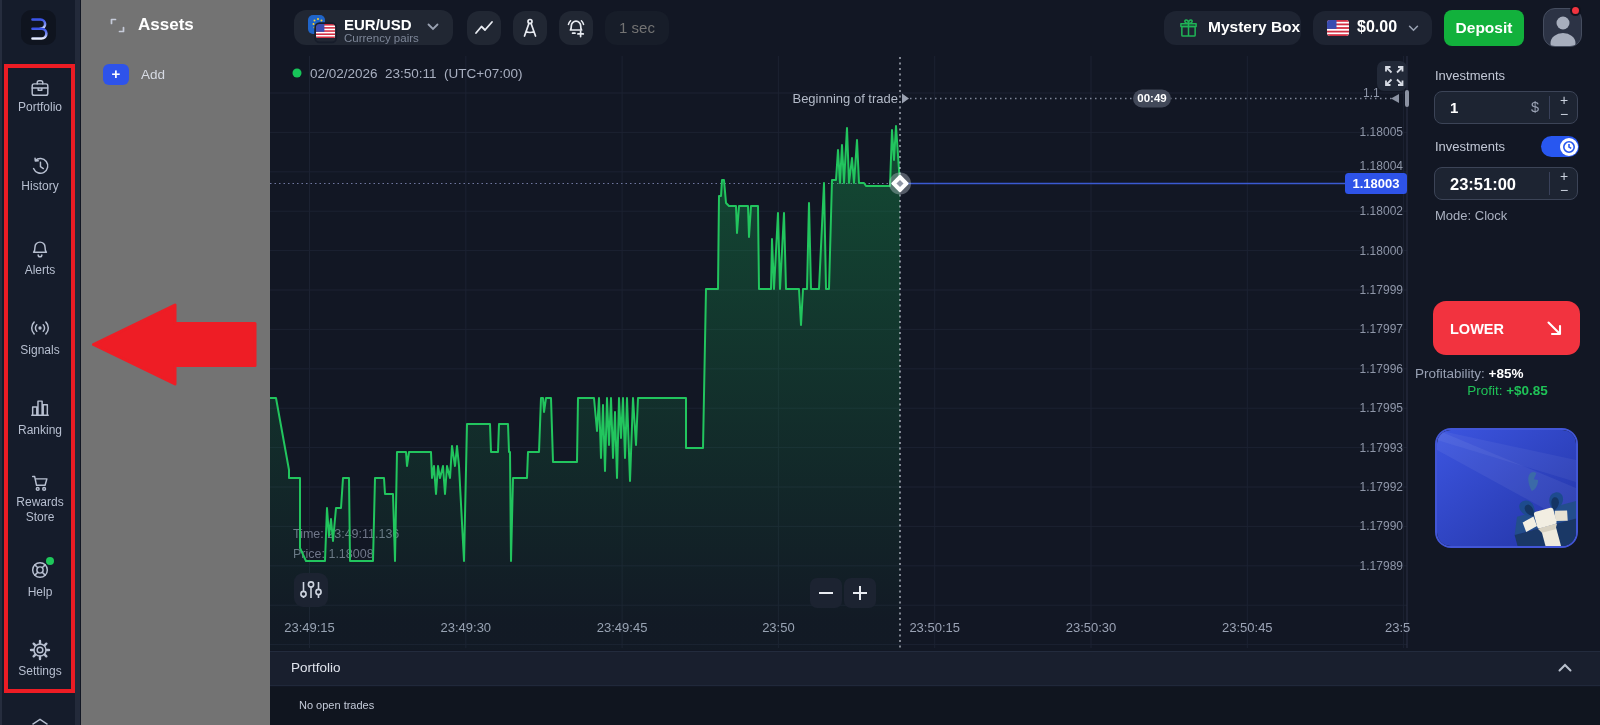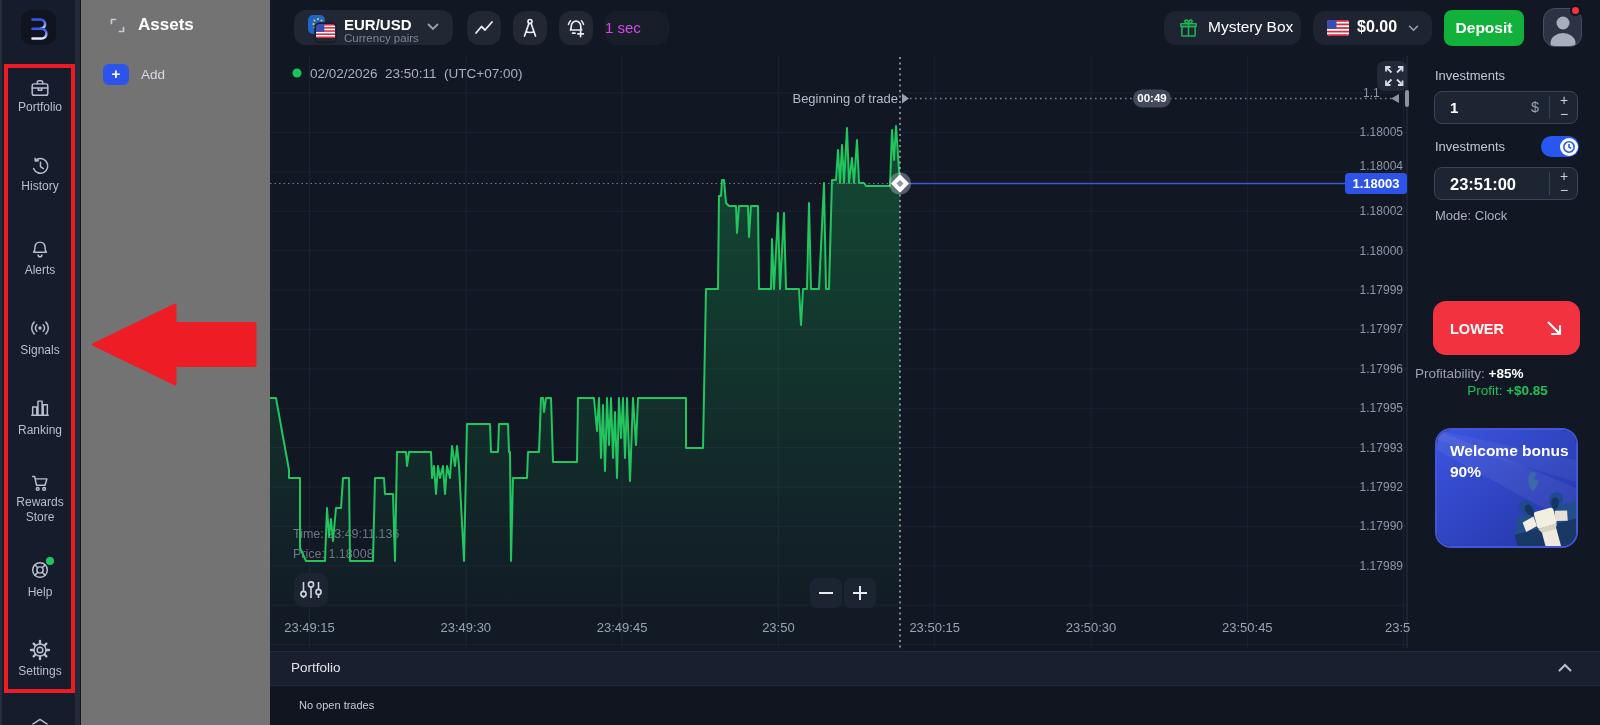--- a/index.html
+++ b/index.html
@@ -186,28 +186,28 @@
 </div>
 <div class="tbtn" style="left:559px;top:11px;width:34px;height:34px">
   <svg width="24" height="24" viewBox="0 0 24 24" style="position:absolute;left:5px;top:5px" fill="none" stroke="#e8ebf1" stroke-width="1.7" stroke-linecap="round" stroke-linejoin="round">
         <path d="M12 5.2 a4.7 4.7 0 0 1 4.7 4.7 c0 3 .9 4.1 .9 4.1 H6.4 c0 0 .9-1.1 .9-4.1 A4.7 4.7 0 0 1 12 5.2 z"></path>
         <path d="M8.6 17.2 h2.4"></path>
         <path d="M6.6 4.8 A9.5 9.5 0 0 0 4.4 8.4 M17.4 4.8 A9.5 9.5 0 0 1 19.6 8.4" stroke-width="1.5"></path>
         <path d="M16.6 15.2 v5.4 M13.9 17.9 h5.4"></path>
       </svg>
 </div>
 <div class="tbtn" style="left:605px;top:11px;width:64px;height:34px;background:#171d29">
-  <div style="width:100%;text-align:left;line-height:34px;font-size:15px;color:#d946ef">1 sec</div>
+  <div style="width:100%;text-align:center;line-height:34px;font-size:15px;color:#737373">1 sec</div>
 </div>
 <div class="tbtn" style="left:1164px;top:11px;width:137px;height:34px;background:#1e2432">
   <svg width="19" height="19" viewBox="0 0 20 20" style="position:absolute;left:15px;top:8px" fill="none" stroke="#1fb456" stroke-width="1.6" stroke-linejoin="round">
         <rect x="3" y="8" width="14" height="10" rx="1"></rect>
         <path d="M2 5 h16 v3 H2 z M10 5 v13 M10 5 c-4 0-5-4-2.5-4 S10 3 10 5 c4 0 5-4 2.5-4 S10 3 10 5"></path>
       </svg>
-  <div style="position:absolute;left:44px;top:7px;font-size:15.5px;font-weight:normal;color:#fff">Mystery Box</div>
+  <div style="position:absolute;left:44px;top:7px;font-size:15.5px;font-weight:bold;color:#fff">Mystery Box</div>
 </div>
 <div class="tbtn" style="left:1313px;top:11px;width:119px;height:34px;background:#1e2432">
   <div style="position:absolute;left:14px;top:9px"><svg width="22" height="16" viewBox="0 0 22 16" style="border-radius:3px;overflow:hidden">
           <rect width="22" height="16" fill="#fff"></rect>
           <g fill="#d32f43">
             <rect y="0" width="22" height="1.8"></rect>
             <rect y="3.5" width="22" height="1.8"></rect>
             <rect y="7.1" width="22" height="1.8"></rect>
             <rect y="10.7" width="22" height="1.8"></rect>
             <rect y="14.2" width="22" height="1.8"></rect>
@@ -282,21 +282,20 @@
       <polygon points="89,86 101,83 102,93 90,96" fill="#f2eee2"></polygon>
       <polygon points="123,83 135,86 133,96 121,93" fill="#e6e1d2"></polygon>
       <path d="M102,83 C85,80 87,62 99,66 C105,69 105,77 102,83 z" fill="#1d4b8e"></path>
       <path d="M122,83 C139,80 137,62 125,66 C119,69 119,77 122,83 z" fill="#1d4b8e"></path>
       <path d="M102,83 C92,79 93,69 99,70 C103,72 103,78 102,83 z" fill="#143564"></path>
       <path d="M122,83 C132,79 131,69 125,70 C121,72 121,78 122,83 z" fill="#143564"></path>
       <rect x="102" y="79" width="20" height="17" rx="2.5" fill="#f2eee2"></rect>
       <polygon points="102,96 122,96 119,101 105,101" fill="#d8d2c2"></polygon>
      </g>
    </svg>
-   <div style="position:absolute;left:13px;top:10px;font-size:15.5px;font-weight:bold;color:#fff;line-height:21px">Welcome bonus<br>90%</div>
  </div>
 </div>
 
 <div id="pfbar">
  <span style="position:absolute;left:21px;top:8px;font-size:13.5px;font-weight:500;color:#dfe3ec">Portfolio</span>
  <svg width="14" height="9" viewBox="0 0 14 9" style="position:absolute;right:28px;top:11px" fill="none" stroke="#b9c0cd" stroke-width="2" stroke-linecap="round">
         <path d="M1.5 7.5 L7 2 L12.5 7.5"></path>
       </svg>
 </div>
 <div style="position:absolute;left:270px;top:687px;width:1330px;height:38px;background:#10151f;z-index:14"></div>

